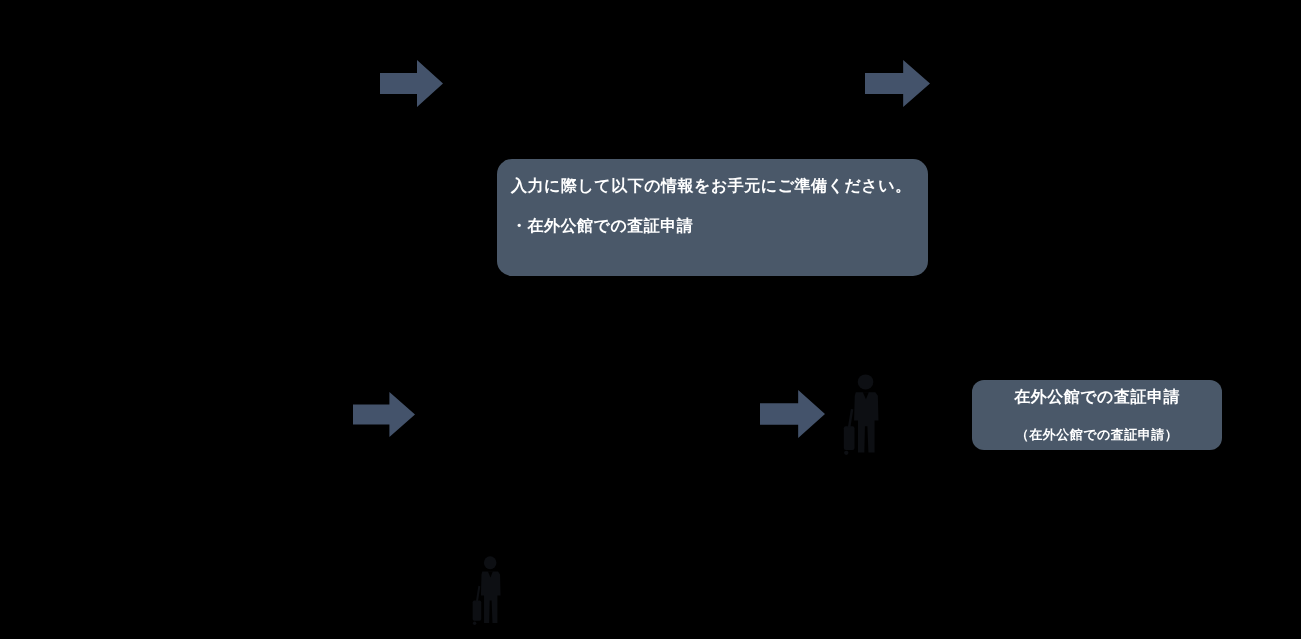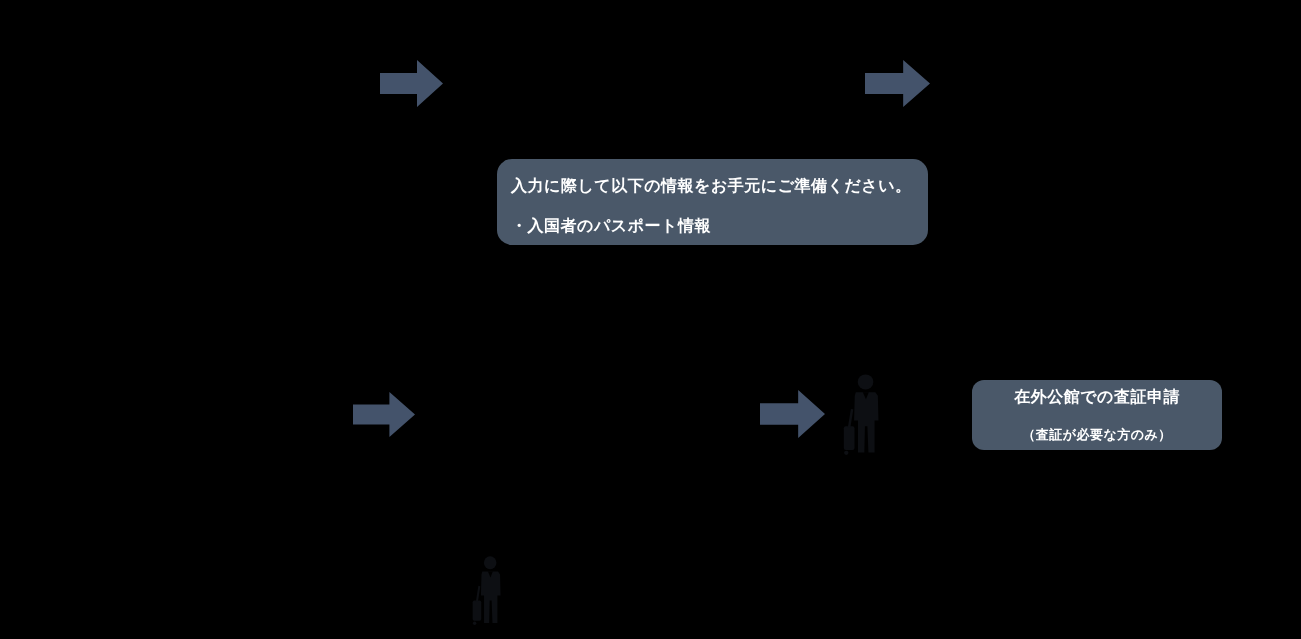--- a/index.html
+++ b/index.html
@@ -24,21 +24,21 @@
 
   .note {
     position: absolute;
     background: #4A5869;
     color: #FFFFFF;
     font-weight: bold;
     box-sizing: border-box;
   }
   .note-preparation {
     left: 497px; top: 159px;
-    width: 431px; height: 86px;
+    width: 431px; height: 117px;
     border-radius: 15px;
     padding: 16px 14px 4px 14px;
     font-size: 16px;
     letter-spacing: 0.5px;
     line-height: 22px;
   }
   .note-preparation .intro { margin-bottom: 17px; white-space: nowrap; }
   .note-preparation .item  { white-space: nowrap; line-height: 24px; }
 
   .note-visa {
@@ -81,26 +81,26 @@
     </svg>
   </div>
   <div class="arrow arrow-mid-right">
     <svg viewBox="0 0 63 47" preserveAspectRatio="none">
       <polygon points="0,13 37,13 37,0 63,23.5 37,47 37,34 0,34" fill="#44536B"></polygon>
     </svg>
   </div>
 
   <div class="note note-preparation">
     <div class="intro">入力に際して以下の情報をお手元にご準備ください。</div>
-    <div class="item">・入国者のパスポート情報</div>
+    <div class="item">・在外公館での査証申請</div>
   </div>
 
   <div class="note note-visa">
     <div class="visa-title">在外公館での査証申請</div>
-    <div class="visa-sub">（査証が必要な方のみ）</div>
+    <div class="visa-sub">（在外公館での査証申請）</div>
   </div>
 
   <div class="person person-mid">
     <svg viewBox="0 0 40 82" preserveAspectRatio="none">
       <g fill="#0D0F13">
         <circle cx="22" cy="8" r="7.6"></circle>
         <path d="M12.5 18.5 L31.5 18.5 L34 22 L34.6 47 L30.8 47 L30.8 79.5 L24.8 79.5 L23.8 53 L21.4 53 L20.8 79.5 L14.6 79.5 L14.6 47 L10.8 47 L11.5 22 Z"></path>
         <rect x="0.8" y="53" width="10.4" height="24" rx="2"></rect>
         <rect x="6.2" y="35.5" width="2.4" height="19" transform="rotate(9 7.4 45)"></rect>
         <circle cx="3.2" cy="79.8" r="2.1"></circle>

